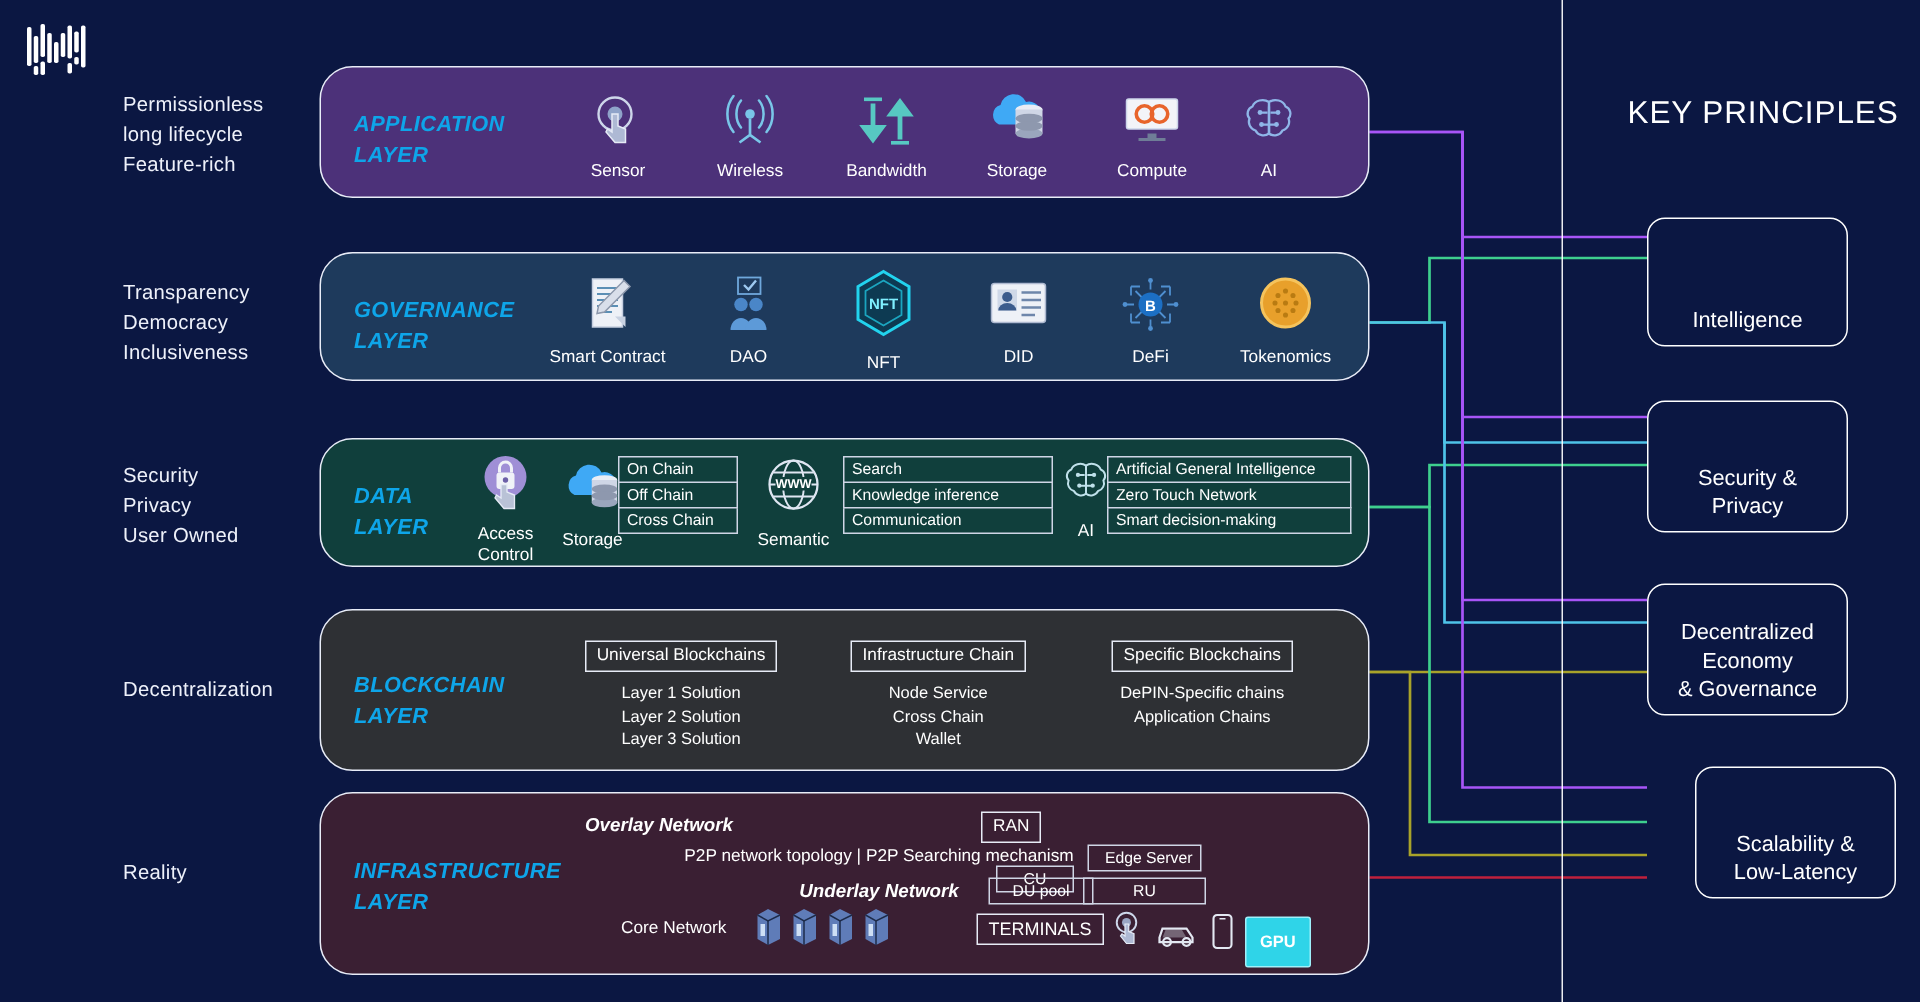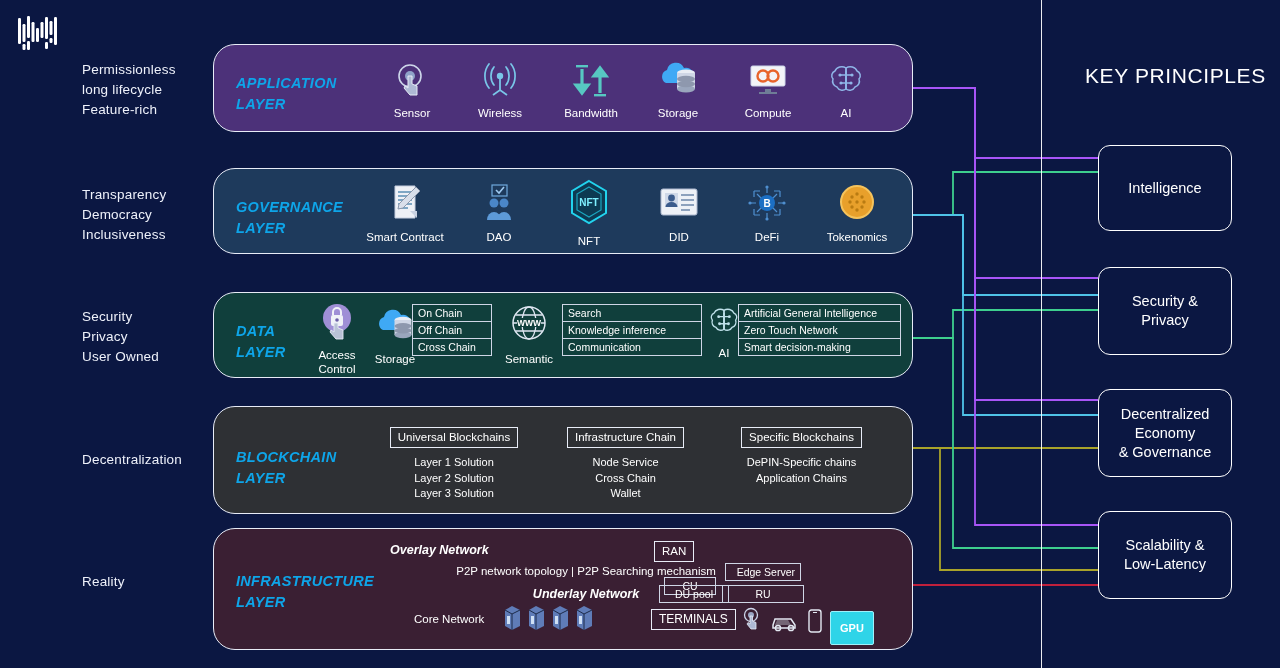--- a/index.html
+++ b/index.html
@@ -61,27 +61,27 @@
 
   
   .kp-title {
     position:absolute; left:1085px; top:64px;
     font-size:21px; letter-spacing:.6px; color:#ffffff; font-weight:400;
   }
   .divider { position:absolute; left:1041px; top:0; width:1.4px; height:668px; background:#ffffff; opacity:.92; }
   .kp {
     position:absolute; left:1098px; width:134px;
     border:1.5px solid #ffffff; border-radius:12px;
-    display:flex; align-items:center; justify-content:center; text-align:center;
+    display:flex; align-items:flex-end; justify-content:center; text-align:center;
     font-size:14.5px; line-height:19px; color:#ffffff; padding:6px;
   }
   .kp1 { top:145px; height:86px; }
   .kp2 { top:267px; height:88px; }
   .kp3 { top:389px; height:88px; }
-  .kp4 { top:511px; height:88px; }
+  .kp4 { top:511px; height:88px;margin-left:32px; }
 
   svg.wires { position:absolute; left:0; top:0; width:1280px; height:668px; pointer-events:none; }
 </style>
 </head>
 <body>
 
 <div class="stage">
 
   <div class="logo">
     <svg viewBox="0 0 46 46" width="46" height="46">

